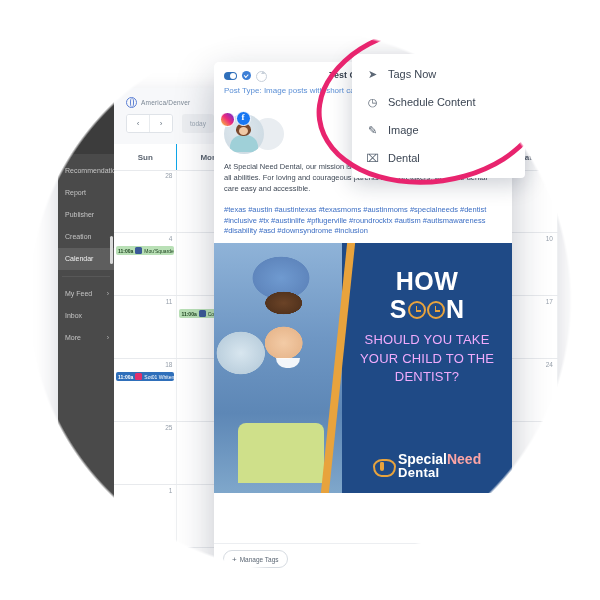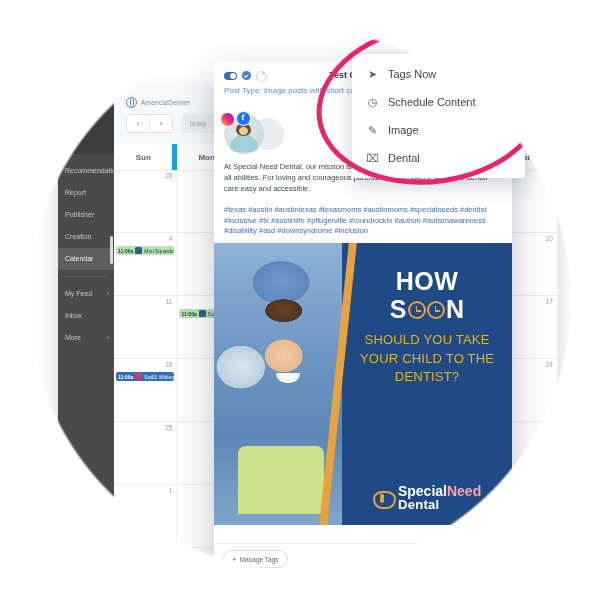--- a/index.html
+++ b/index.html
@@ -67,21 +67,21 @@
     position:absolute;left:68px;top:26px;height:19px;padding:0 8px;
     display:flex;align-items:center;font-size:6.5px;color:#9aa5b1;
     background:#eceef1;border-radius:3px;
   }
 
   
   .cal-body{position:absolute;left:56px;top:56px;right:0;bottom:0;background:#fff;}
   .cal-head{display:flex;height:26px;border-bottom:1px solid #e8eaed;}
   .cal-head div{
     flex:1;display:flex;align-items:center;justify-content:center;
-    font-size:8px;font-weight:bold;color:#5b6470;border-right:5px solid #0ea5e9;
+    font-size:8px;font-weight:bold;color:#5b6470;border-right:1px solid #0ea5e9;
   }
   .cal-rows{position:absolute;left:0;top:26px;right:0;bottom:0;}
   .cal-row{display:flex;height:62px;border-bottom:1px solid #e8eaed;}
   .cal-cell{
     flex:1;border-right:1px solid #eef0f2;position:relative;padding-top:2px;
   }
   .cell-num{
     position:absolute;right:4px;top:2px;font-size:6.5px;color:#97a0ab;
   }
   .evt{
@@ -151,21 +151,21 @@
   }
   .plat.on{background:#2f6fba;}
   .plat.on:after{content:"f";position:absolute;left:5px;top:-1px;color:#fff;font-size:10px;font-weight:bold;font-family:"Liberation Serif",serif;}
 
   .pc-caption{
     padding:6px 10px 6px 10px;font-size:7.5px;line-height:1.45;color:#404a57;
   }
   .pc-caption .tags{color:#3d6fc4;display:block;margin-top:10px;}
 
   
-  .creative{position:relative;width:100%;height:282px;overflow:hidden;background:#1f4a86;}
+  .creative{position:relative;width:100%;height:250px;overflow:hidden;background:#1f4a86;}
   .photo{
     position:absolute;left:0;top:0;width:45%;height:100%;
     background:
       radial-gradient(ellipse 30px 26px at 52% 40%,#f3cba6 0%,#e8b88e 62%,transparent 64%),
       radial-gradient(ellipse 26px 16px at 52% 24%,#6b4327 0%,#53331d 70%,transparent 72%),
       radial-gradient(ellipse 40px 30px at 50% 14%,#6f9ad0 0%,#5f86bd 70%,transparent 72%),
       radial-gradient(ellipse 34px 30px at 20% 44%,#d8e6ef 0%,#bcd0de 70%,transparent 72%),
       radial-gradient(ellipse 50px 26px at 50% 86%,#cfe08a 0%,#b9cf6f 70%,transparent 72%),
       linear-gradient(180deg,#8fb3d8 0%,#6f97c4 38%,#5d87b6 68%,#7fa7cb 100%);
   }
@@ -194,21 +194,21 @@
     display:flex;justify-content:center;align-items:center;gap:1px;
   }
   .clock{
     display:inline-block;width:18px;height:18px;border-radius:50%;
     border:2.6px solid #e8a33d;position:relative;box-sizing:border-box;
   }
   .clock:before{content:"";position:absolute;left:6px;top:3px;width:1.6px;height:5px;background:#e8a33d;}
   .clock:after{content:"";position:absolute;left:6.5px;top:7.5px;width:5px;height:1.6px;background:#e8a33d;}
   .ck-sub{
     position:absolute;left:8px;right:8px;top:88px;text-align:center;
-    color:#eab308;font-size:13px;line-height:1.42;letter-spacing:.2px;
+    color:#f0abfc;font-size:13px;line-height:1.42;letter-spacing:.2px;
   }
   .brand{
     position:absolute;left:0;right:0;bottom:14px;
     display:flex;align-items:center;justify-content:center;gap:5px;
   }
   .brand-mark{
     width:20px;height:18px;position:relative;
   }
   .brand-mark:before{
     content:"";position:absolute;left:0;top:2px;width:19px;height:14px;

